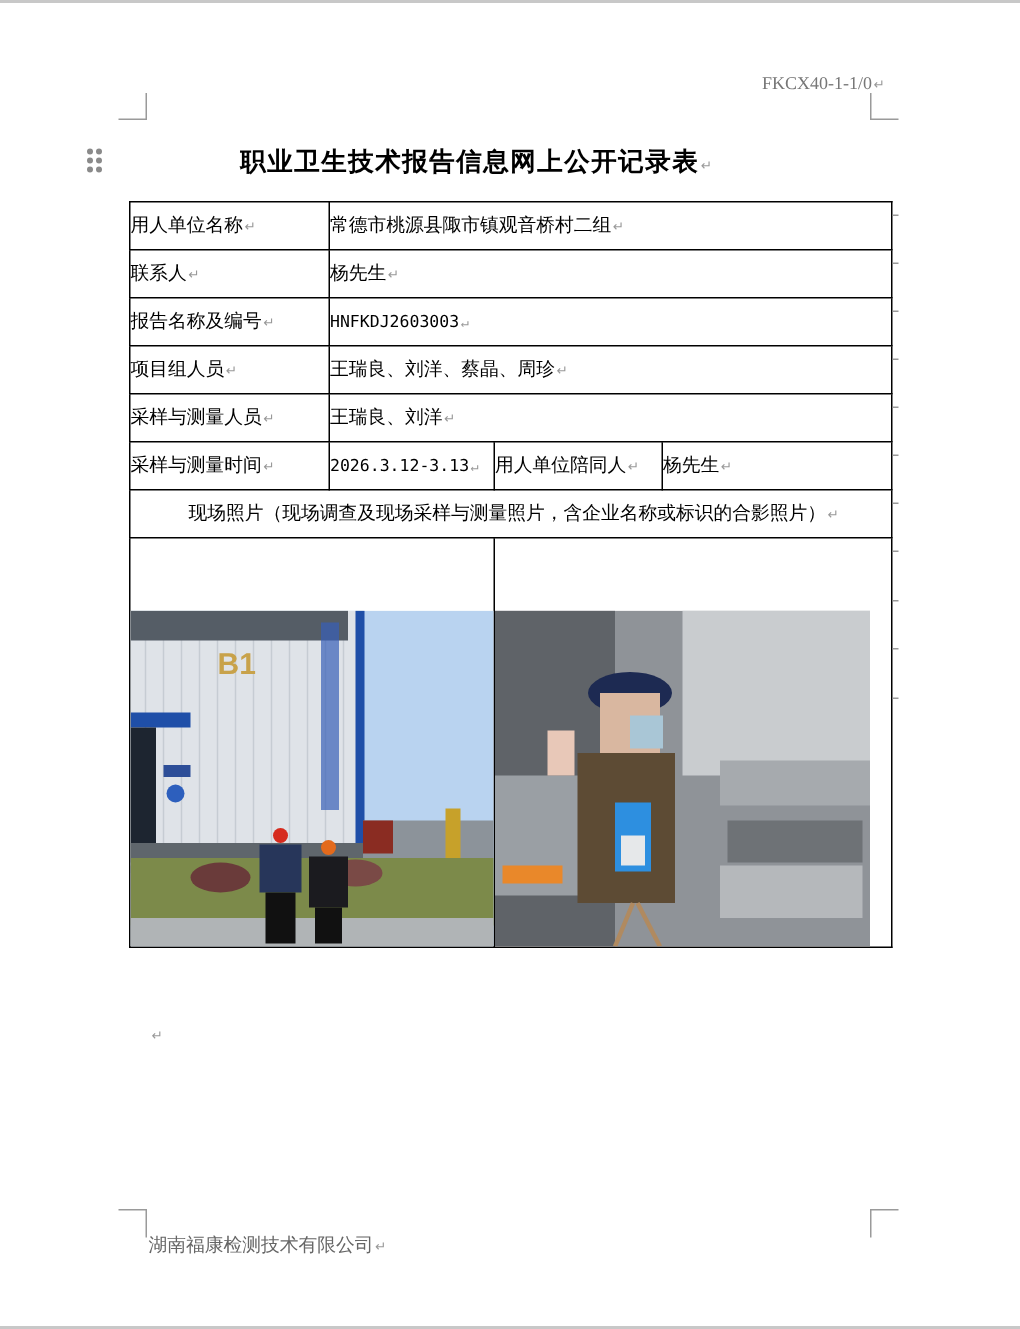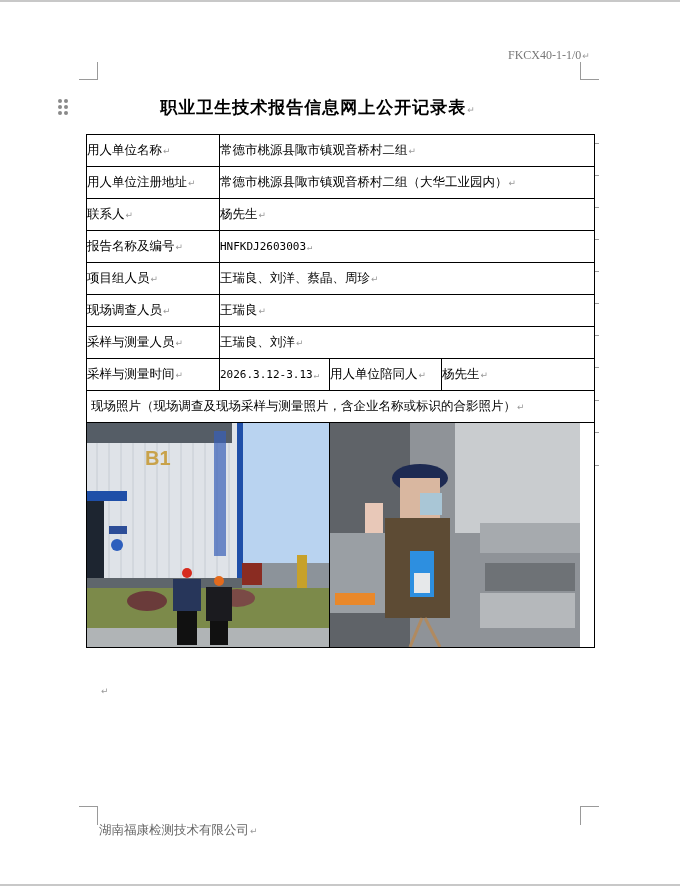--- a/index.html
+++ b/index.html
@@ -13,22 +13,22 @@
   .c-bl { left:79px; top:806px; width:18px; height:18px; border-right-width:1px; border-top-width:1px; }
   .c-br { left:580px; top:806px; width:18px; height:18px; border-left-width:1px; border-top-width:1px; }
   .doccode { position:absolute; left:508px; top:48px; font-family:"Liberation Serif", serif; font-size:12px; color:#777; }
   .handle { position:absolute; left:58px; top:99px; width:12px; height:16px; }
   .handle i { position:absolute; width:4px; height:4px; border-radius:50%; background:#8a8a8a; }
   .title { position:absolute; left:0; width:636px; top:96px; text-align:center; font-family:"Liberation Serif", serif; font-weight:bold; font-size:17px; letter-spacing:1px; }
   .mark { color:#999; font-size:9px; font-weight:normal; margin-left:1px; }
   table.rec { position:absolute; left:86px; top:134px; width:508px; border-collapse:collapse; table-layout:fixed; }
   table.rec td { border:1.5px solid #000; text-align:left; vertical-align:middle; font-size:12.5px; padding:0; height:31px; }
   table.rec td.mono { font-family:"DejaVu Sans Mono", "Liberation Mono", monospace; font-size:11px; }
-  table.rec td.left { text-align:left; padding-left:4px; }
-  .photo { height:224px; position:relative; overflow:hidden; }
+  table.rec td.left { text-align:center; padding-left:4px; }
+  .photo { height:224px; position:relative; overflow:hidden;margin-top:48px; }
   .tick { position:absolute; left:595px; width:4px; height:1px; background:#999; }
   .after { position:absolute; left:100px; top:686px; }
   .footer { position:absolute; left:99px; top:822px; font-size:12.5px; color:#666; }
 </style>
 </head>
 <body>
 
 <div class="topline"></div>
 <div class="corner c-tl"></div>
 <div class="corner c-tr"></div>
@@ -54,38 +54,30 @@
       <col style="width:110px">
       <col style="width:112px">
       <col style="width:153px">
     </colgroup>
   <tbody>
       <tr>
     <td><span>用人单位名称</span><span class="mark">↵</span></td>
     <td colspan="3"><span>常德市桃源县陬市镇观音桥村二组</span><span class="mark">↵</span></td>
   </tr>
   <tr>
-    <td><span>用人单位注册地址</span><span class="mark">↵</span></td>
-    <td colspan="3"><span>常德市桃源县陬市镇观音桥村二组（大华工业园内）</span><span class="mark">↵</span></td>
-  </tr>
-  <tr>
     <td><span>联系人</span><span class="mark">↵</span></td>
     <td colspan="3"><span>杨先生</span><span class="mark">↵</span></td>
   </tr>
   <tr>
     <td><span>报告名称及编号</span><span class="mark">↵</span></td>
     <td colspan="3" class="mono"><span>HNFKDJ2603003</span><span class="mark">↵</span></td>
   </tr>
   <tr>
     <td><span>项目组人员</span><span class="mark">↵</span></td>
     <td colspan="3"><span>王瑞良、刘洋、蔡晶、周珍</span><span class="mark">↵</span></td>
-  </tr>
-  <tr>
-    <td><span>现场调查人员</span><span class="mark">↵</span></td>
-    <td colspan="3"><span>王瑞良</span><span class="mark">↵</span></td>
   </tr>
   <tr>
     <td><span>采样与测量人员</span><span class="mark">↵</span></td>
     <td colspan="3"><span>王瑞良、刘洋</span><span class="mark">↵</span></td>
   </tr>
   <tr>
     <td><span>采样与测量时间</span><span class="mark">↵</span></td>
     <td class="mono"><span>2026.3.12-3.13</span><span class="mark">↵</span></td>
     <td><span>用人单位陪同人</span><span class="mark">↵</span></td>
     <td><span>杨先生</span><span class="mark">↵</span></td>

